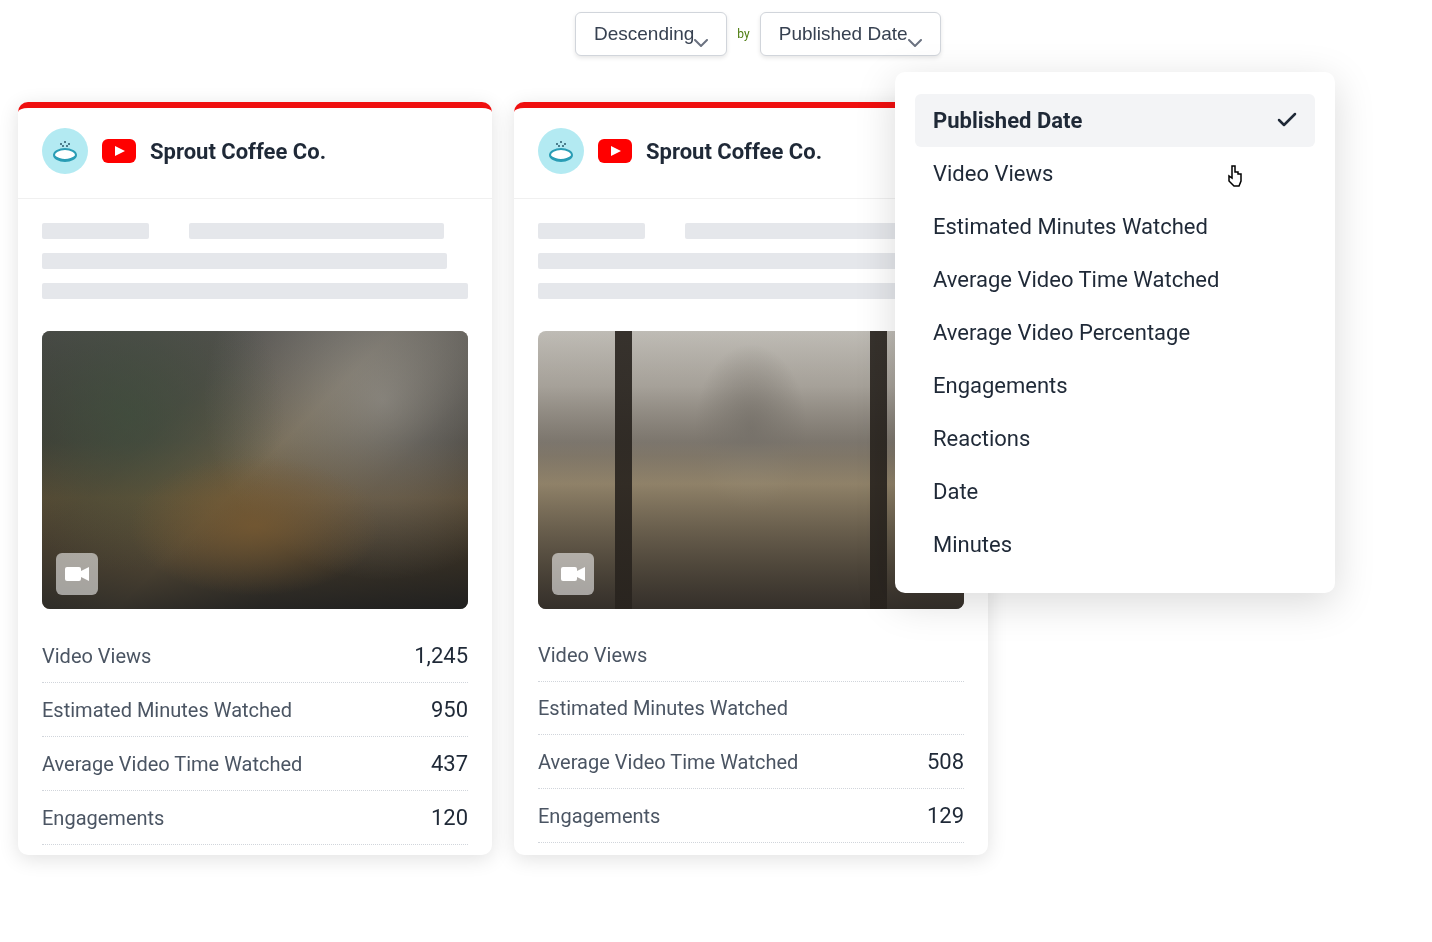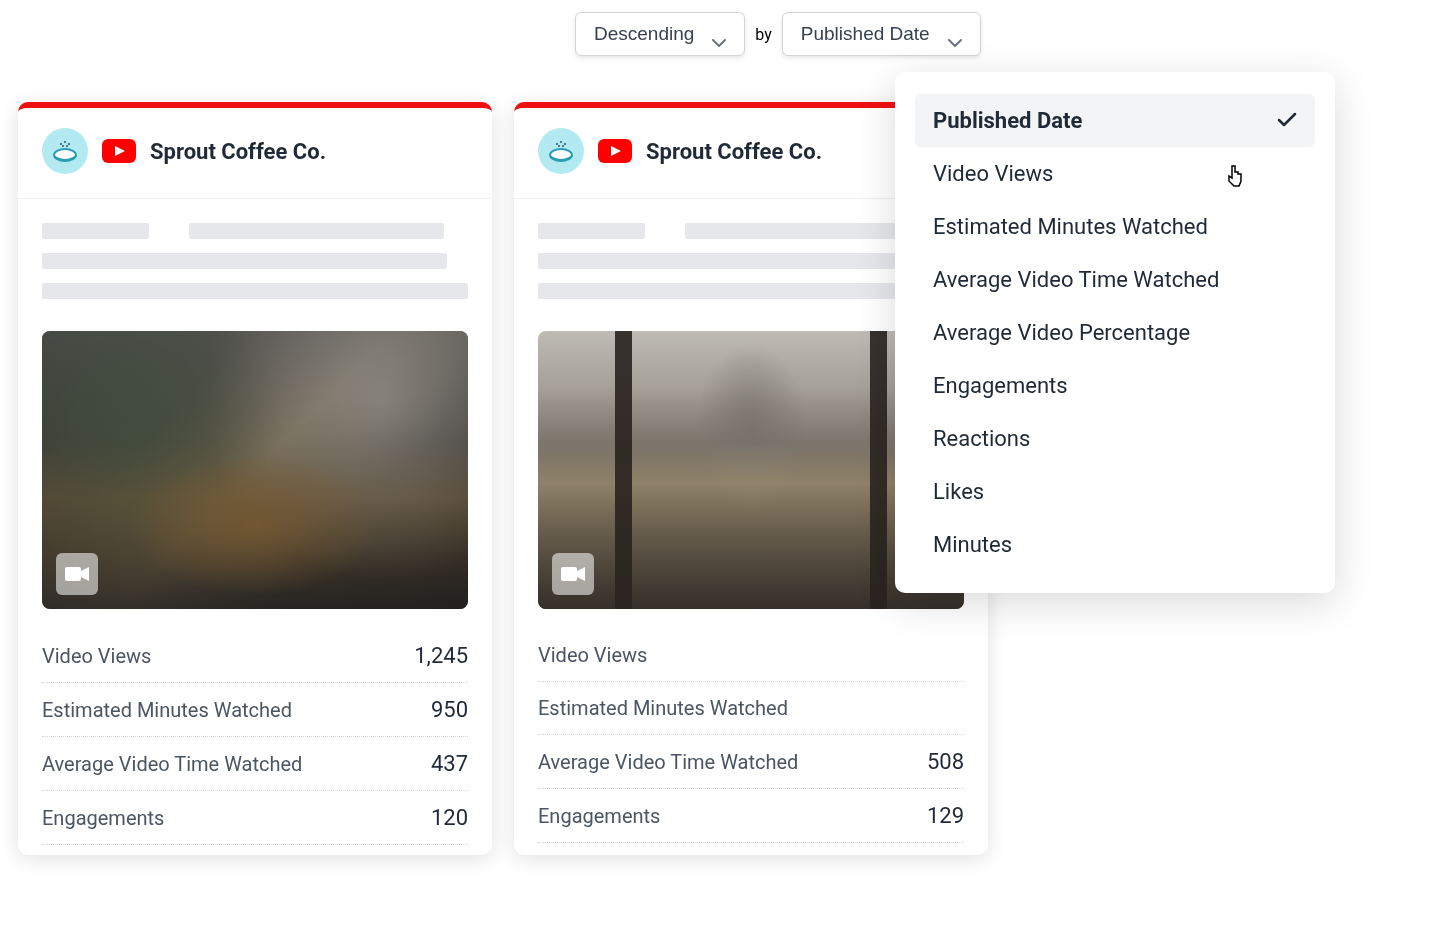--- a/index.html
+++ b/index.html
@@ -22,29 +22,28 @@
       align-items: center;
       gap: 10px;
     }
     .dropdown-btn {
       background: #fff;
       border: 1px solid #d1d5db;
       border-radius: 6px;
       padding: 10px 18px;
       display: flex;
       align-items: center;
-      gap: 18px;
       font-size: 19px;
       color: #374151;
       cursor: pointer;
       box-shadow: 0 2px 4px rgba(0,0,0,0.1);
     }
     .by-text {
-      font-size: 16px;
-      color: #000000;
+      font-size: 12px;
+      color: #4d7c0f;
     }
     .chevron-down {
       width: 14px;
       height: 8px;
       display: inline-block;
     }
     .dropdown-menu {
       position: absolute;
       top: 72px;
       left: 895px;
@@ -244,21 +243,21 @@
   <div class="dropdown-item">
     <span>Average Video Percentage</span>
   </div>
   <div class="dropdown-item">
     <span>Engagements</span>
   </div>
   <div class="dropdown-item">
     <span>Reactions</span>
   </div>
   <div class="dropdown-item">
-    <span>Likes</span>
+    <span>Date</span>
   </div>
   <div class="dropdown-item">
     <span>Minutes</span>
   </div>
 </div>
 
 <div class="cursor-icon">
   <svg width="22" height="26" viewBox="0 0 22 26">
     <path d="M8 2 L8 14 L5 12 L5 17 L10 22 L15 22 L17 17 L17 10 L14 10 L14 8 L11 8 L11 2 Z" fill="#fff" stroke="#000" stroke-width="1.5"></path>
   </svg>

